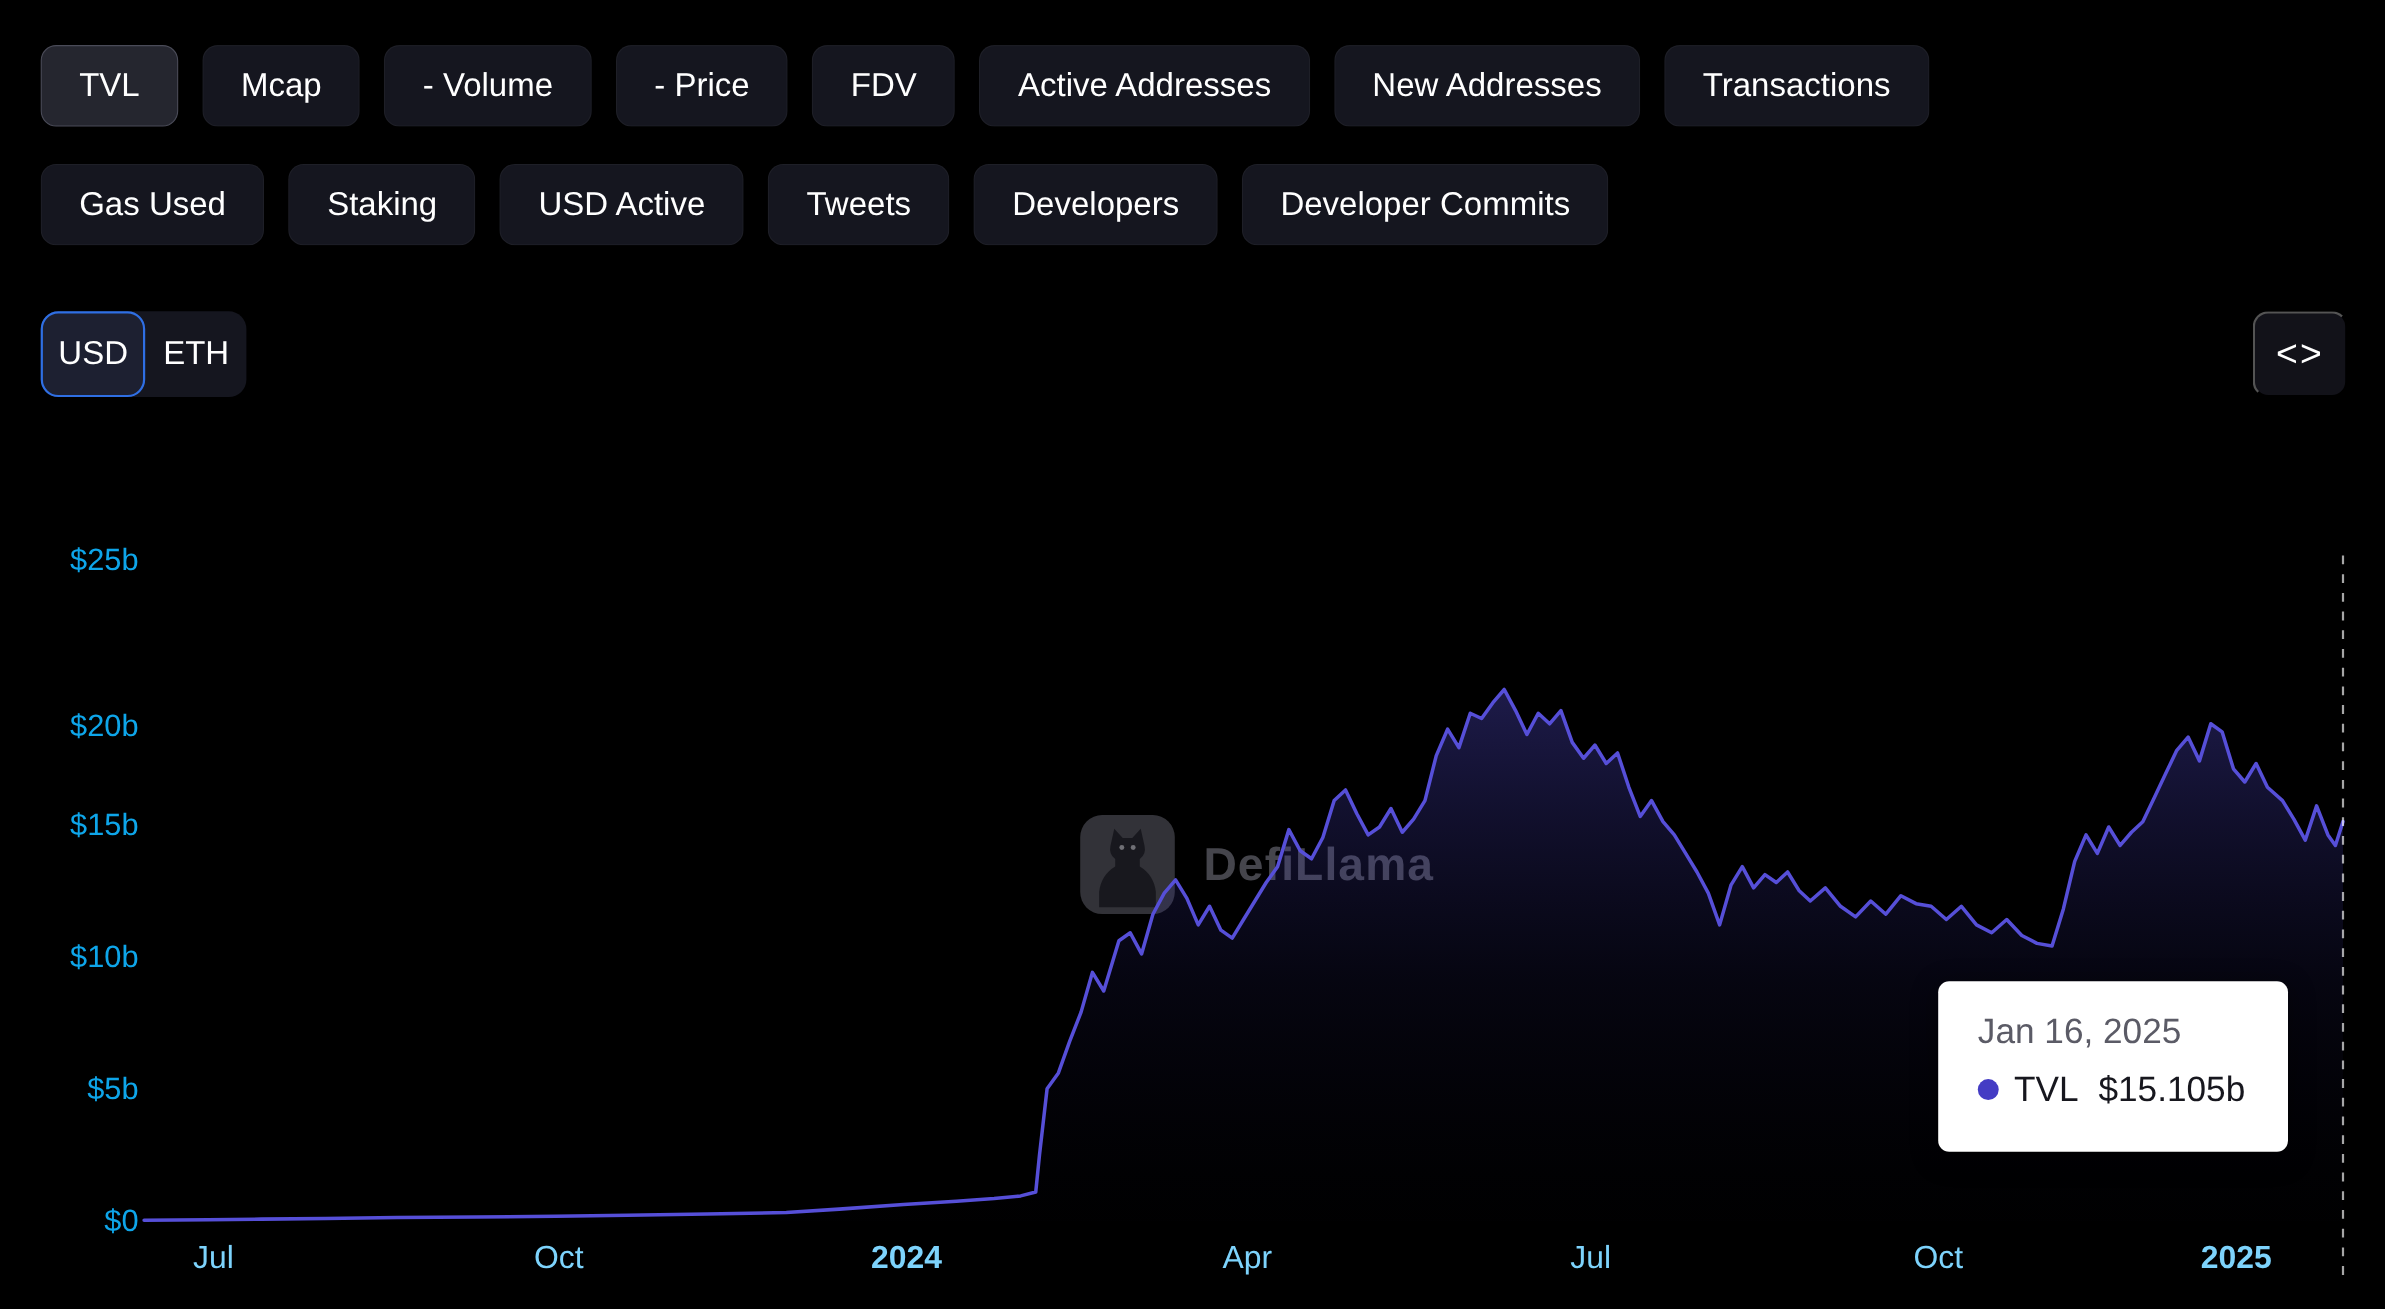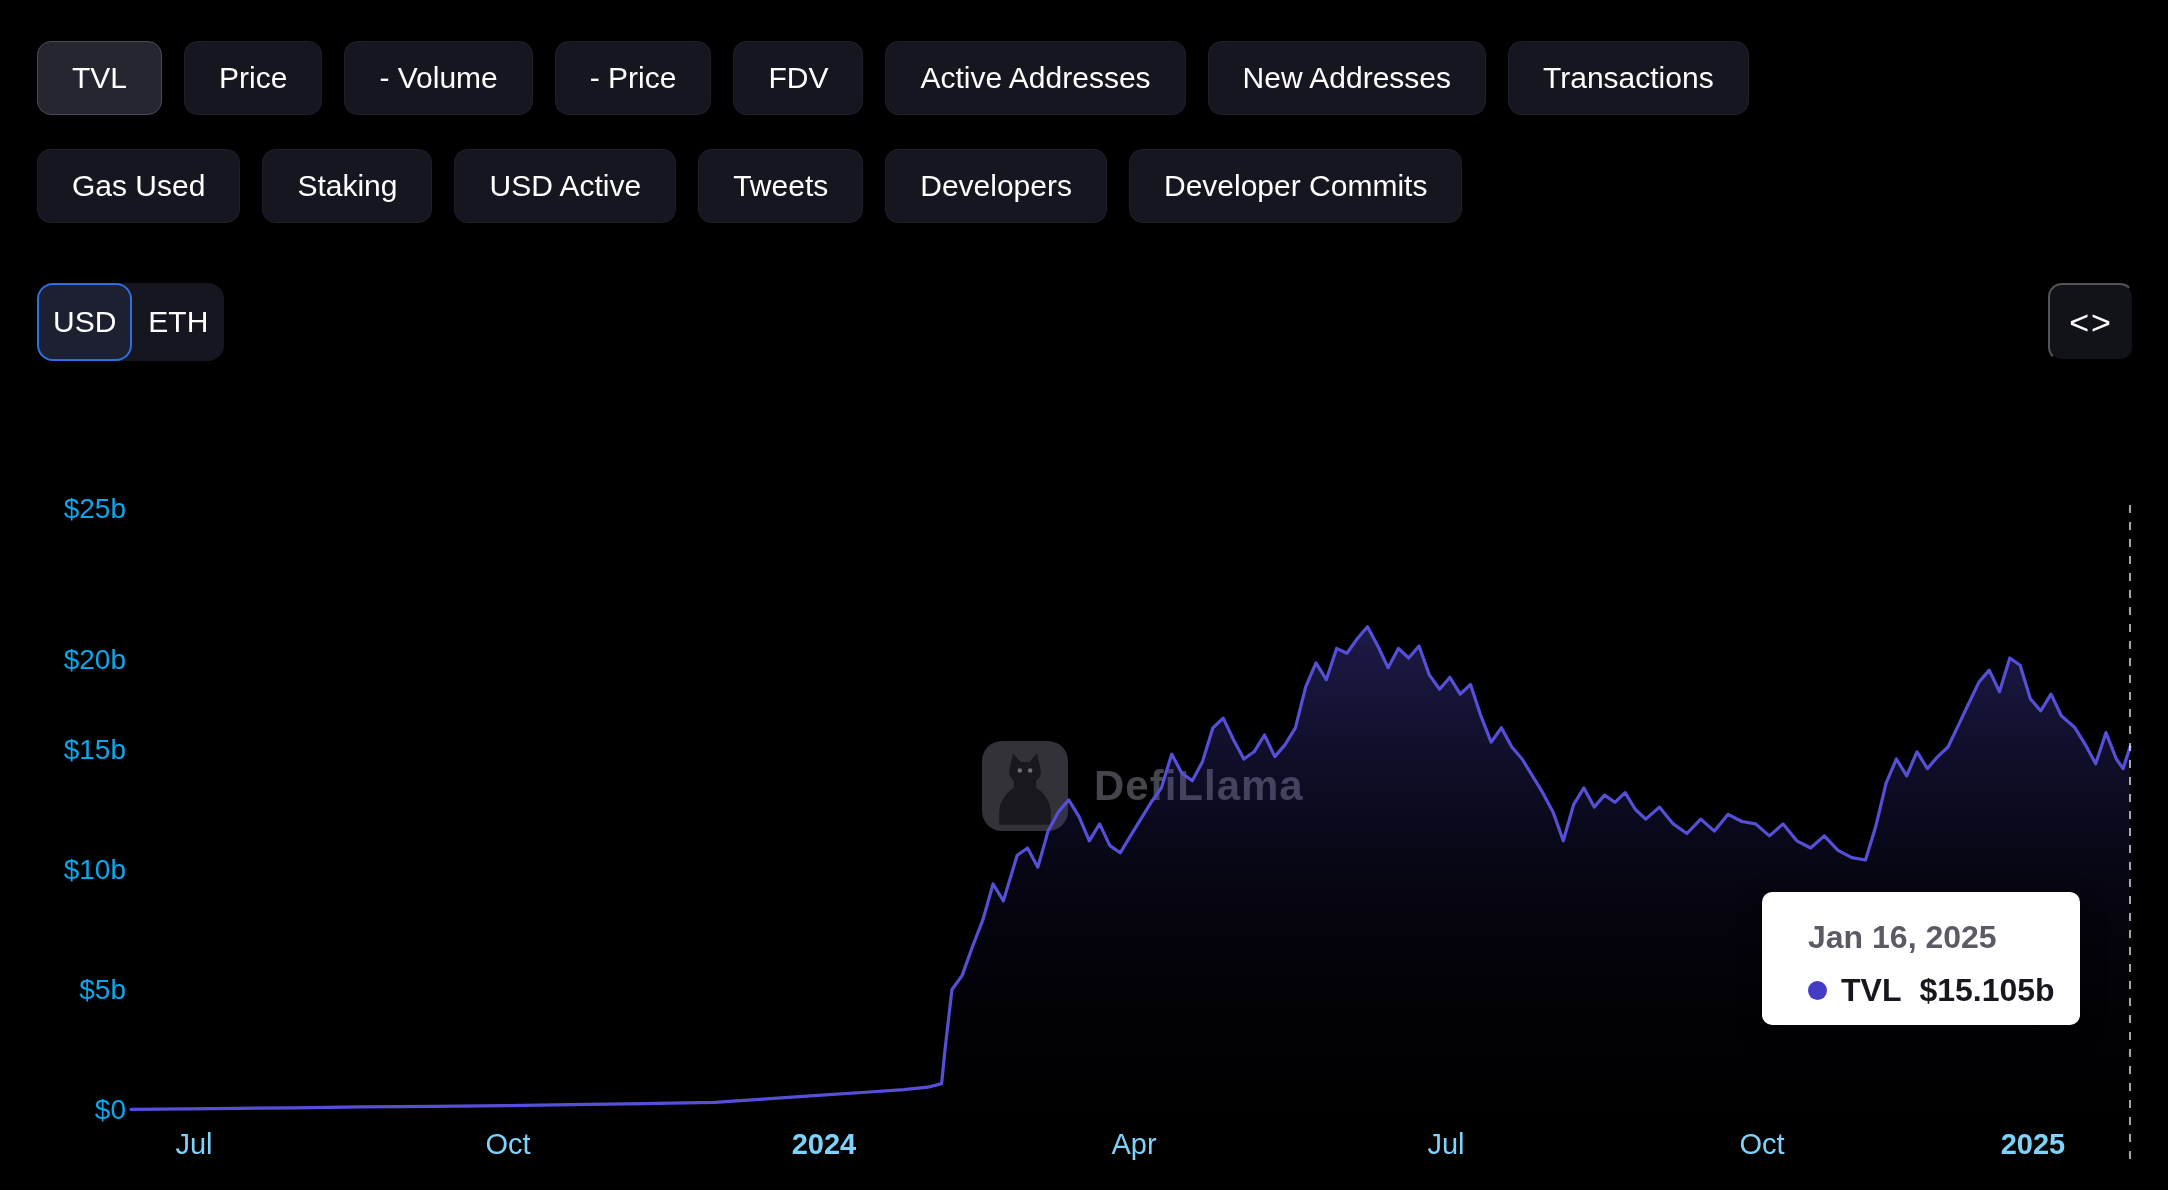--- a/index.html
+++ b/index.html
@@ -56,35 +56,35 @@
     display:flex;align-items:center;gap:26px;
   }
   .wm-logo{
     width:86px;height:90px;border-radius:20px;
     background:#46464e;opacity:0.72;position:relative;overflow:hidden;
   }
   .wm-logo svg{position:absolute;left:0;top:0;}
   .wm-text{font-size:42px;font-weight:700;color:#45454c;letter-spacing:1px;}
   
   .tooltip{
-    position:absolute;left:1762px;top:892px;width:318px;height:133px;
+    position:absolute;left:1762px;top:892px;width:318px;height:155px;
     box-sizing:border-box;background:#ffffff;border-radius:10px;
-    padding:26px 46px;z-index:6;box-shadow:0 6px 24px rgba(0,0,0,0.45);font-weight:bold;
+    padding:26px 36px;z-index:6;box-shadow:0 6px 24px rgba(0,0,0,0.45);
   }
   .tooltip-date{color:#5b5b66;font-size:32px;line-height:38px;}
   .tooltip-row{margin-top:16px;display:flex;align-items:center;font-size:32px;color:#17171e;}
   .tt-dot{width:19px;height:19px;border-radius:50%;background:#443cc4;margin-right:14px;flex:0 0 auto;}
   .tt-value{margin-left:18px;}
 </style>
 </head>
 <body>
 
 <div class="tabs-row" id="tabs-row-1">
   <button class="pill active">TVL</button>
-  <button class="pill">Price</button>
+  <button class="pill">Mcap</button>
   <button class="pill">- Volume</button>
   <button class="pill">- Price</button>
   <button class="pill">FDV</button>
   <button class="pill">Active Addresses</button>
   <button class="pill">New Addresses</button>
   <button class="pill">Transactions</button>
 </div>
 
 <div class="tabs-row" id="tabs-row-2">
   <button class="pill">Gas Used</button>

